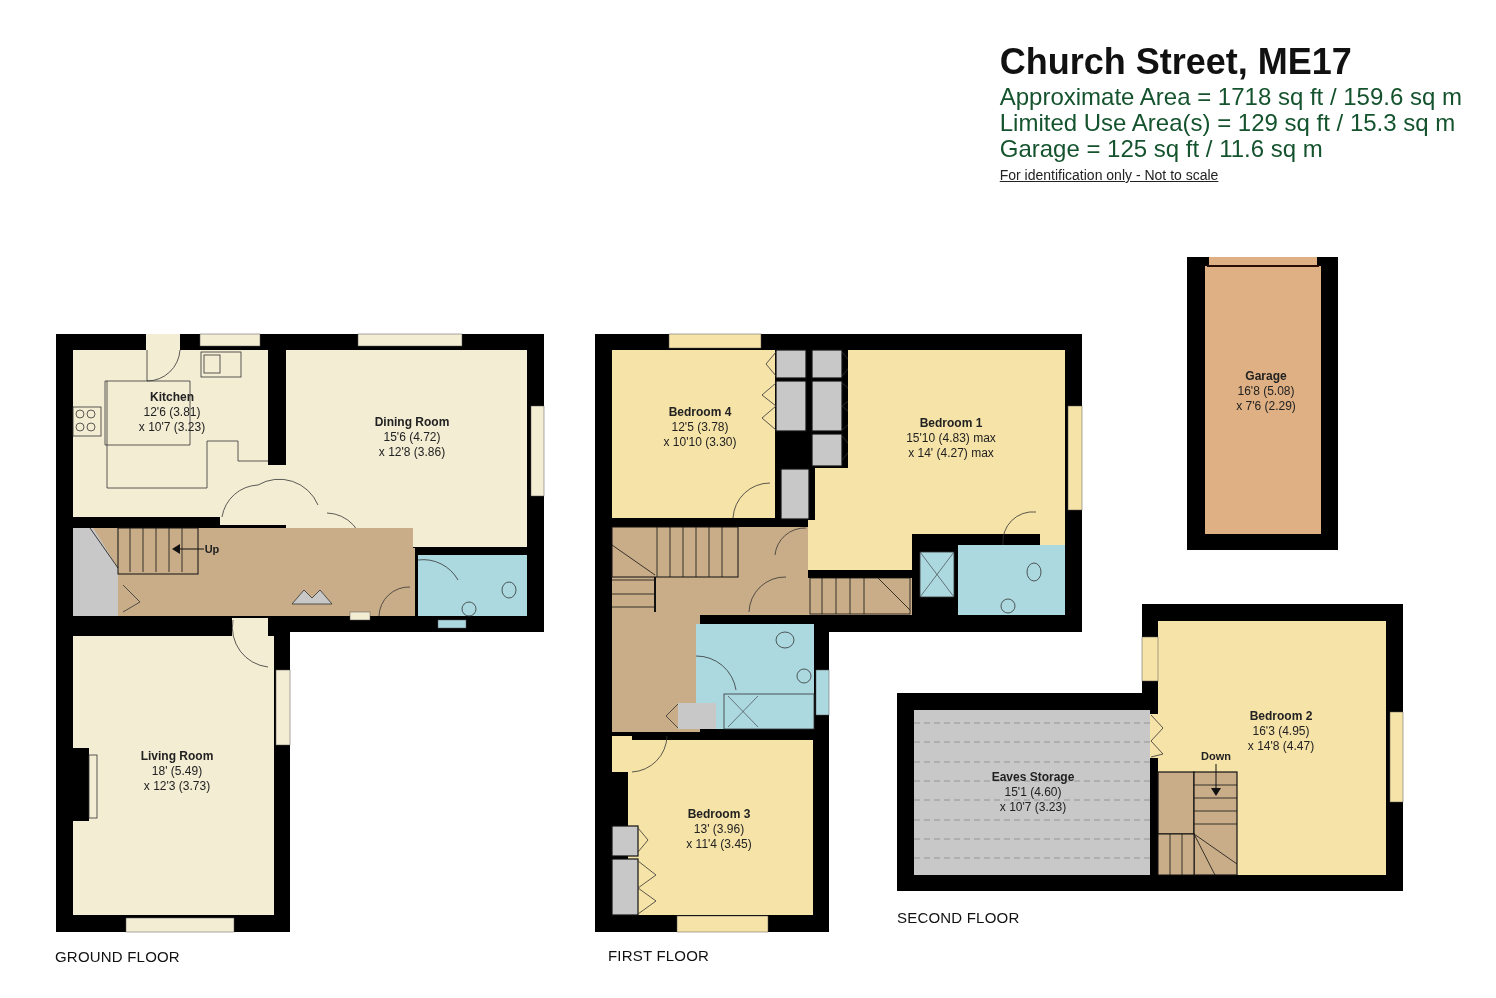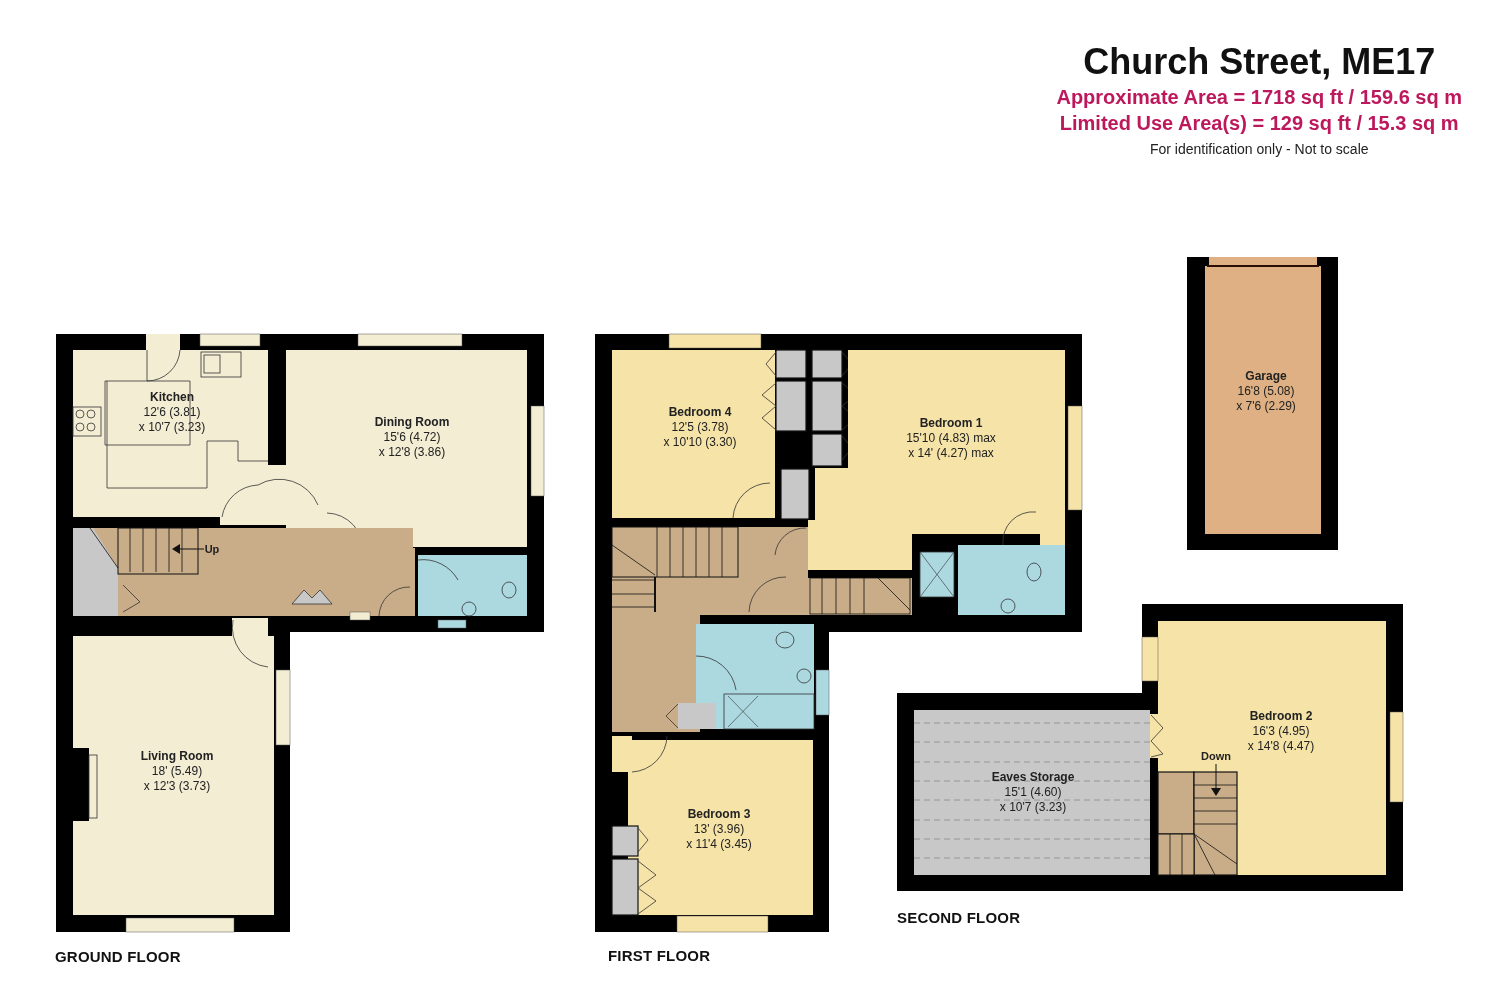--- a/index.html
+++ b/index.html
@@ -1,33 +1,34 @@
 <!DOCTYPE html>
 <html><head>
 <meta charset="utf-8">
 <style>
   html,body{margin:0;padding:0;background:#ffffff;}
   body{width:1496px;height:998px;position:relative;overflow:hidden;font-family:"Liberation Sans",sans-serif;color:#111;}
-  .header{position:absolute;right:34px;top:40px;text-align:center;}
+  .header{position:absolute;right:34px;top:40px;text-align:left;}
   .title{font-size:36px;font-weight:bold;line-height:44px;color:#111;}
-  .area-line{font-size:20px;line-height:26px;color:#be185d;font-weight:bold;}
-  .disclaimer{font-size:14px;line-height:22px;margin-top:2px;color:#222;}
-  .floor-label{position:absolute;font-size:15px;font-weight:bold;color:#111;letter-spacing:0.2px;}
+  .area-line{font-size:24px;line-height:26px;color:#14532d;}
+  .disclaimer{font-size:14px;line-height:22px;margin-top:2px;color:#222;text-decoration:underline;}
+  .floor-label{position:absolute;font-size:15px;font-weight:normal;color:#111;letter-spacing:0.2px;}
   svg{position:absolute;left:0;top:0;}
   .rl{font-family:"Liberation Sans",sans-serif;fill:#222;text-anchor:middle;}
   .rl-name{font-size:12px;font-weight:bold;}
   .rl-dim{font-size:12px;}
 </style>
 </head>
 <body>
 
 <div class="header">
   <div class="title">Church Street, ME17</div>
   <div class="area-line">Approximate Area = 1718 sq ft / 159.6 sq m</div>
   <div class="area-line">Limited Use Area(s) = 129 sq ft / 15.3 sq m</div>
+  <div class="area-line">Garage = 125 sq ft / 11.6 sq m</div>
   <div class="disclaimer">For identification only - Not to scale</div>
 </div>
 
 <svg width="1496" height="998" viewBox="0 0 1496 998">
 
   <g>
 
     <rect x="56" y="334" width="488" height="298" fill="#000"></rect>
     <rect x="56" y="620" width="234" height="312" fill="#000"></rect>
 

